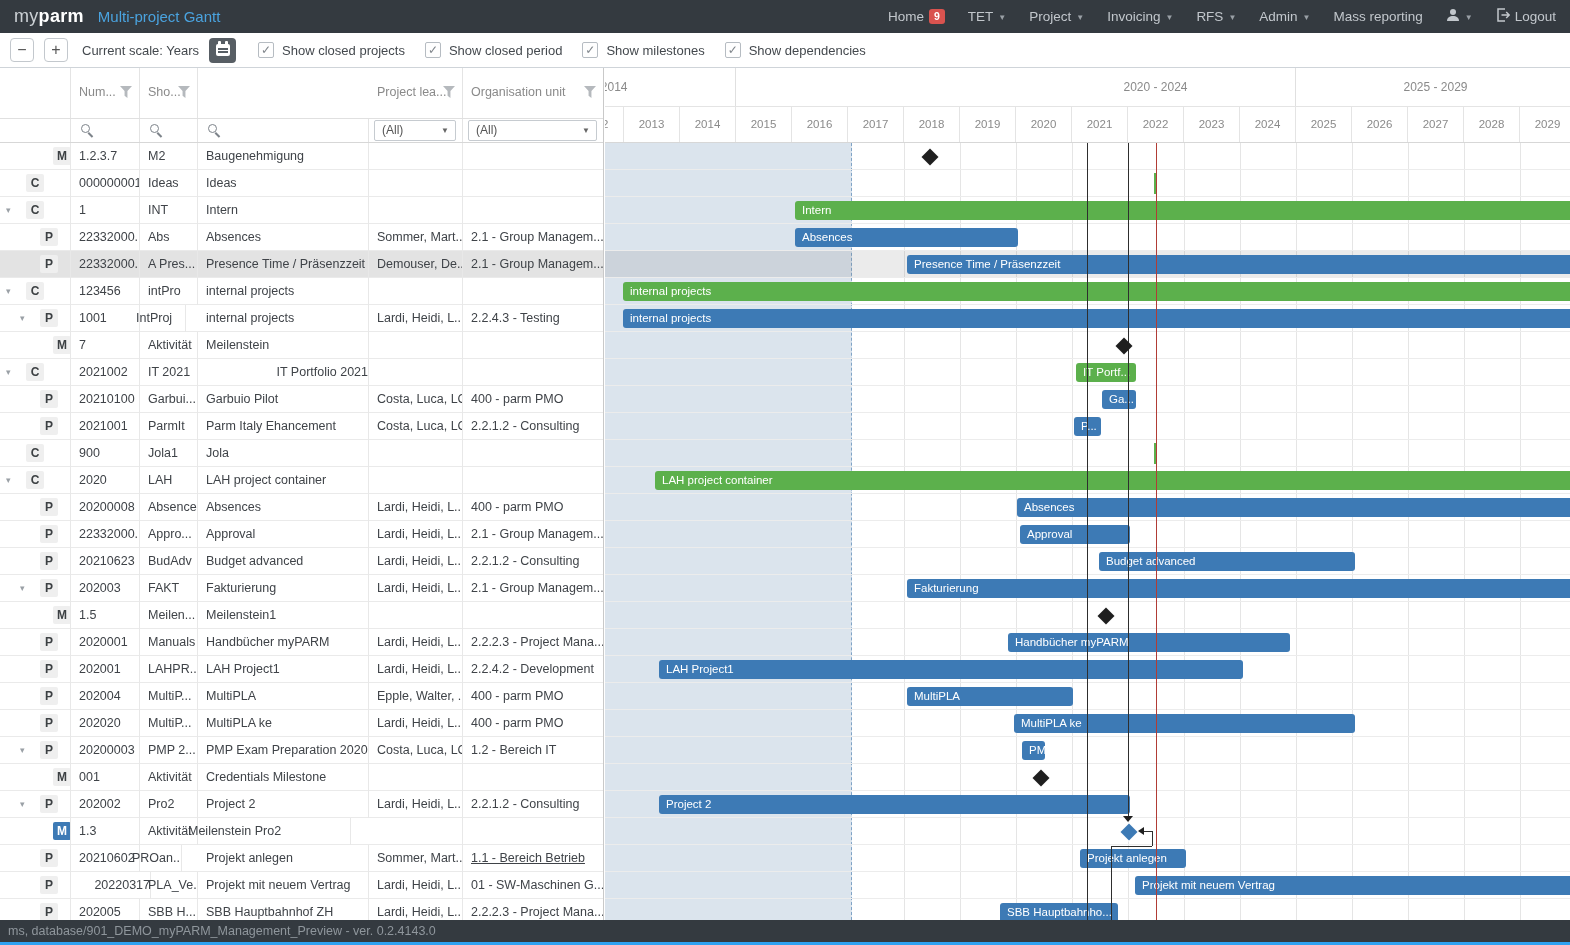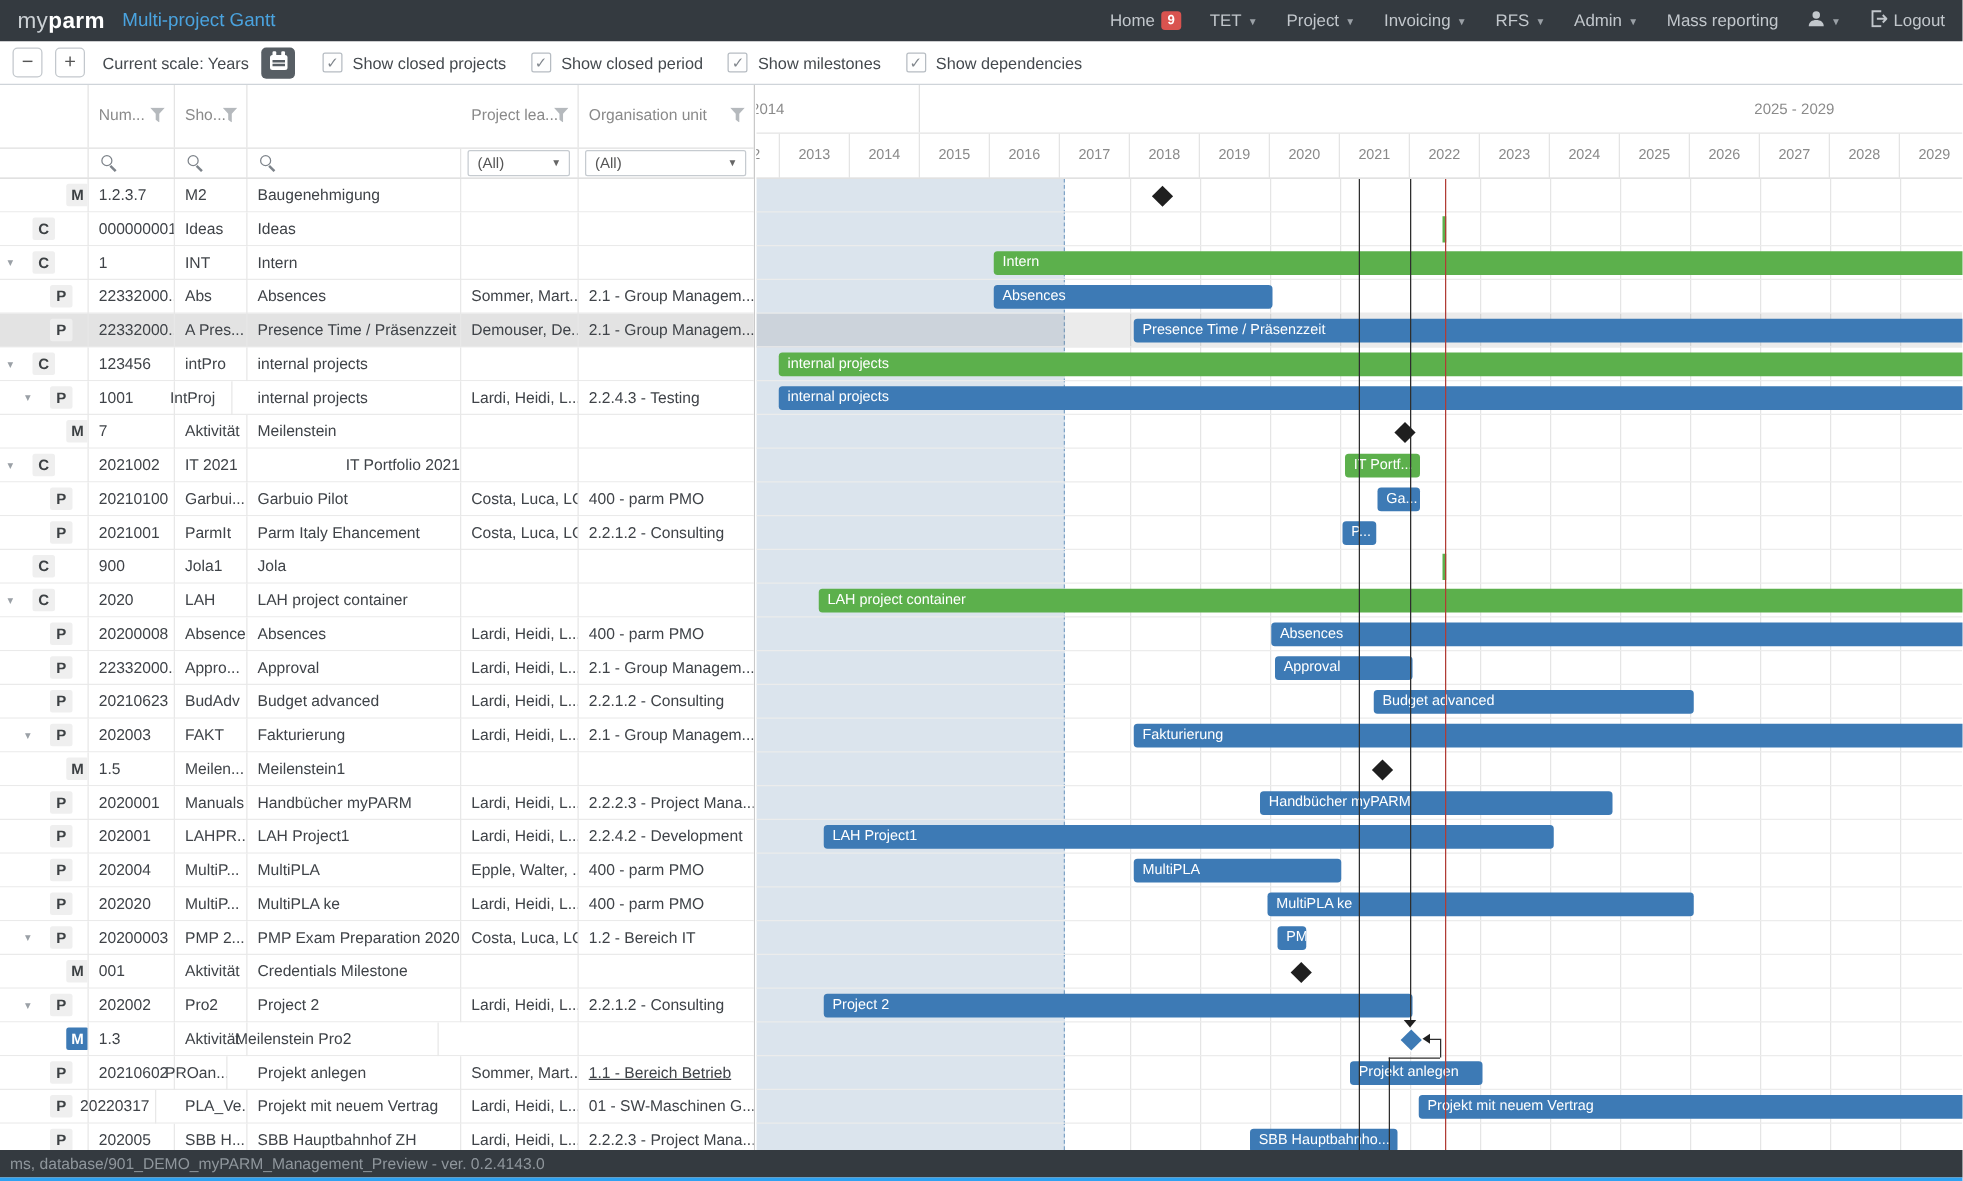--- a/index.html
+++ b/index.html
@@ -458,39 +458,40 @@
         <div class="tcell" style="left: 71px; width: 69px;">20210602</div>
         <div class="tcell" style="left: 124px; width: 58px;">PROan...</div>
         <div class="tcell" style="left: 198px; width: 171px;">Projekt anlegen</div>
         <div class="tcell" style="left: 369px; width: 94px;">Sommer, Mart...</div>
         <div class="tcell" style="left: 463px; width: 141px; text-decoration: underline;">1.1 - Bereich Betrieb</div>
       </div>
       <div class="trow" style="top: 804px;">
         <div class="tcell" style="left: 0px; width: 71px;">
           <div class="tbadge" style="left: 40px;">P</div>
         </div>
-        <div class="tcell" style="left: 56px; width: 69px;">20220317</div>
+        <div class="tcell" style="left: 82px; width: 69px; text-align: right;">20220317</div>
         <div class="tcell" style="left: 140px; width: 58px;">PLA_Ve...</div>
         <div class="tcell" style="left: 198px; width: 171px;">Projekt mit neuem Vertrag</div>
         <div class="tcell" style="left: 369px; width: 94px;">Lardi, Heidi, L...</div>
         <div class="tcell" style="left: 463px; width: 141px;">01 - SW-Maschinen G...</div>
       </div>
       <div class="trow" style="top: 831px;">
         <div class="tcell" style="left: 0px; width: 71px;">
           <div class="tbadge" style="left: 40px;">P</div>
         </div>
         <div class="tcell" style="left: 71px; width: 69px;">202005</div>
         <div class="tcell" style="left: 140px; width: 58px;">SBB H...</div>
         <div class="tcell" style="left: 198px; width: 171px;">SBB Hauptbahnhof ZH</div>
         <div class="tcell" style="left: 369px; width: 94px;">Lardi, Heidi, L...</div>
         <div class="tcell" style="left: 463px; width: 141px;">2.2.2.3 - Project Mana...</div>
       </div>
     </div>
   <div class="gantt" id="gantt">
       <div class="ggroup" style="left: -149px; width: 280px;">2010 - 2014</div>
+      <div class="ggroup" style="left: 411px; width: 280px;">2020 - 2024</div>
       <div class="ggroup" style="left: 691px; width: 280px;">2025 - 2029</div>
       <div class="ghdiv"></div>
       <div class="gyear" style="left: -37px; width: 56px;">2012</div>
       <div class="gyear" style="left: 19px; width: 56px;">2013</div>
       <div class="gyear" style="left: 75px; width: 56px;">2014</div>
       <div class="gyear" style="left: 131px; width: 56px;">2015</div>
       <div class="gyear" style="left: 187px; width: 56px;">2016</div>
       <div class="gyear" style="left: 243px; width: 56px;">2017</div>
       <div class="gyear" style="left: 299px; width: 56px;">2018</div>
       <div class="gyear" style="left: 355px; width: 56px;">2019</div>

